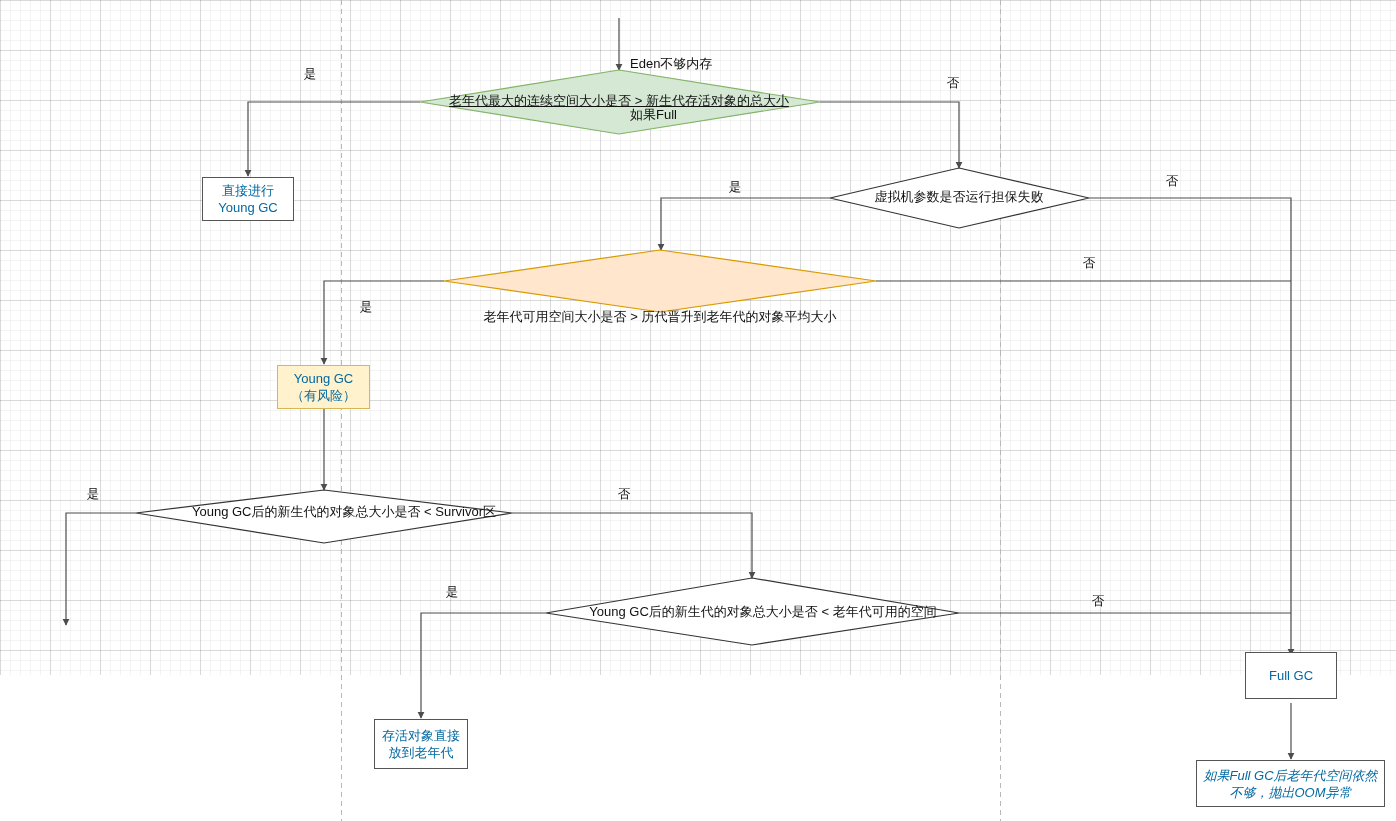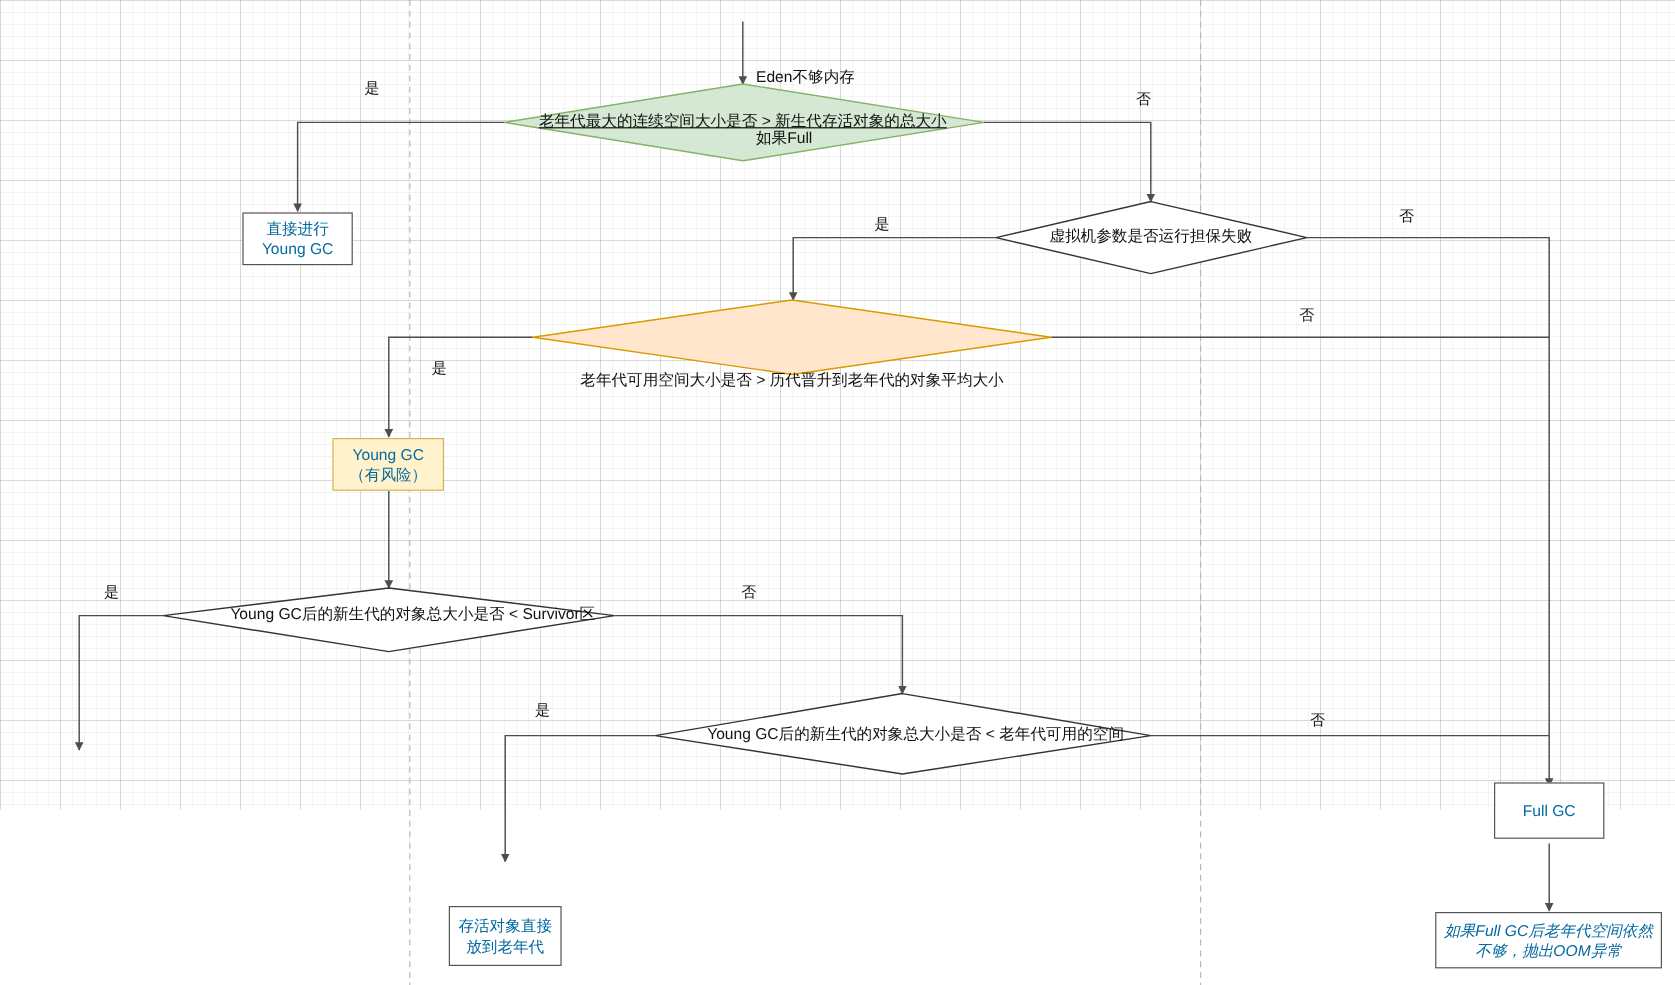--- a/index.html
+++ b/index.html
@@ -129,21 +129,21 @@
   </div>
 
   <div class="node boxnode yellow" style="left:277px;top:365px;width:93px;height:44px;">
     <div>
       <div>Young GC</div>
       <div>（有风险）</div>
     </div>
   </div>
 
 
-  <div class="node boxnode" style="left:374px;top:719px;width:94px;height:50px;margin-top:36px;">
+  <div class="node boxnode" style="left:374px;top:719px;width:94px;height:50px;">
     <div>
       <div>存活对象直接</div>
       <div>放到老年代</div>
     </div>
   </div>
 
   <div class="node boxnode" style="left:1245px;top:652px;width:92px;height:47px;">
     <div>
       <div>Full GC</div>
     </div>

